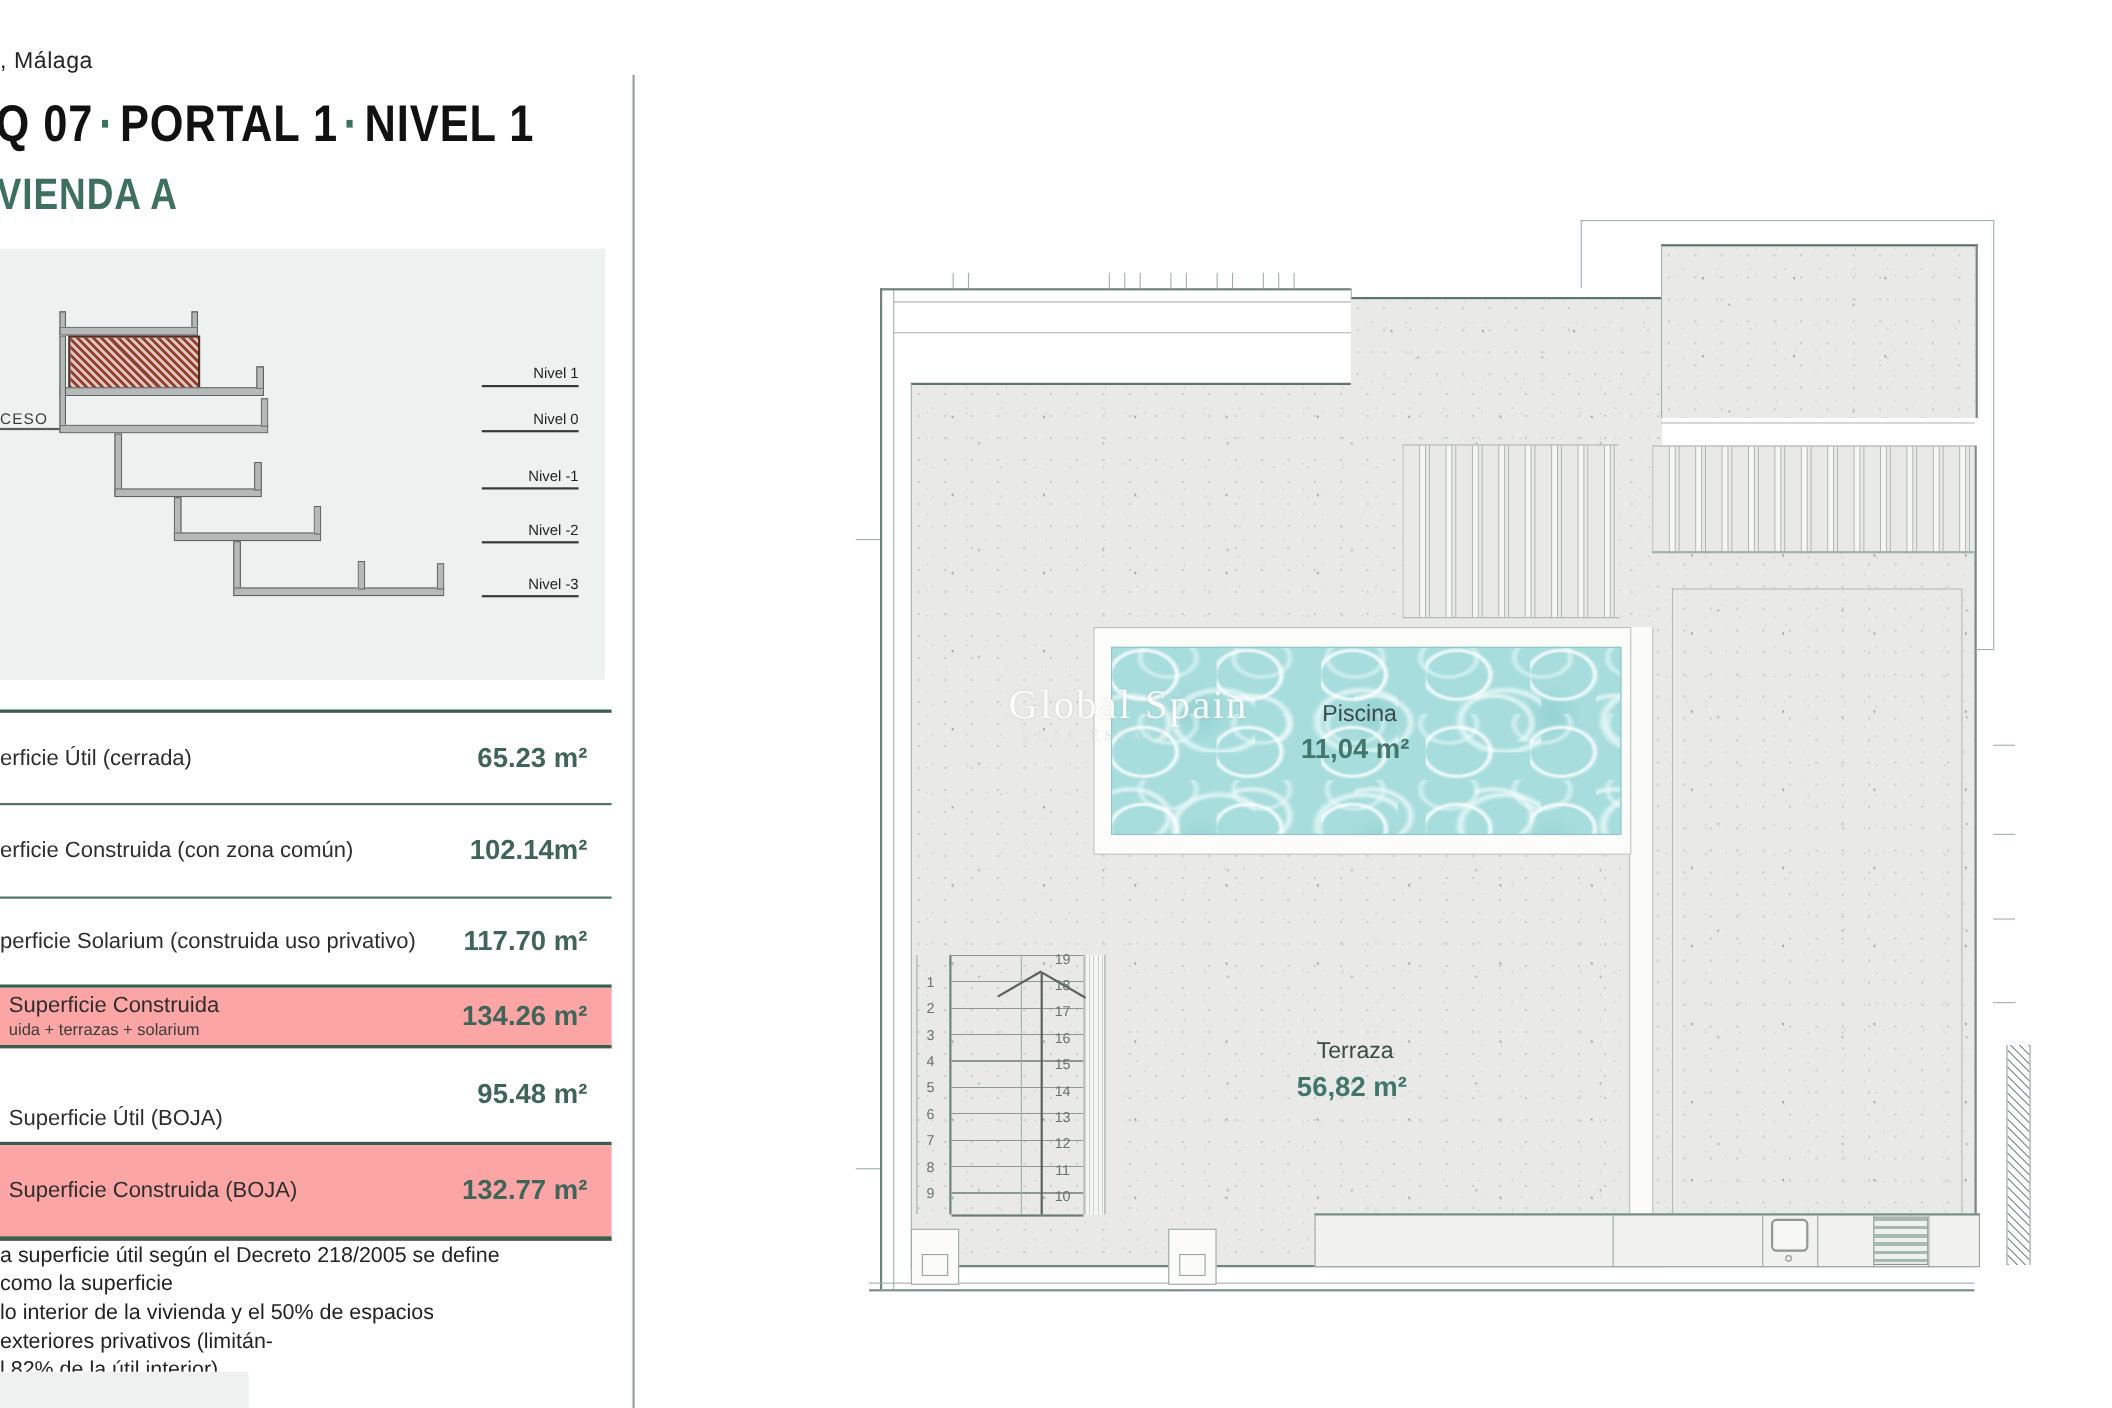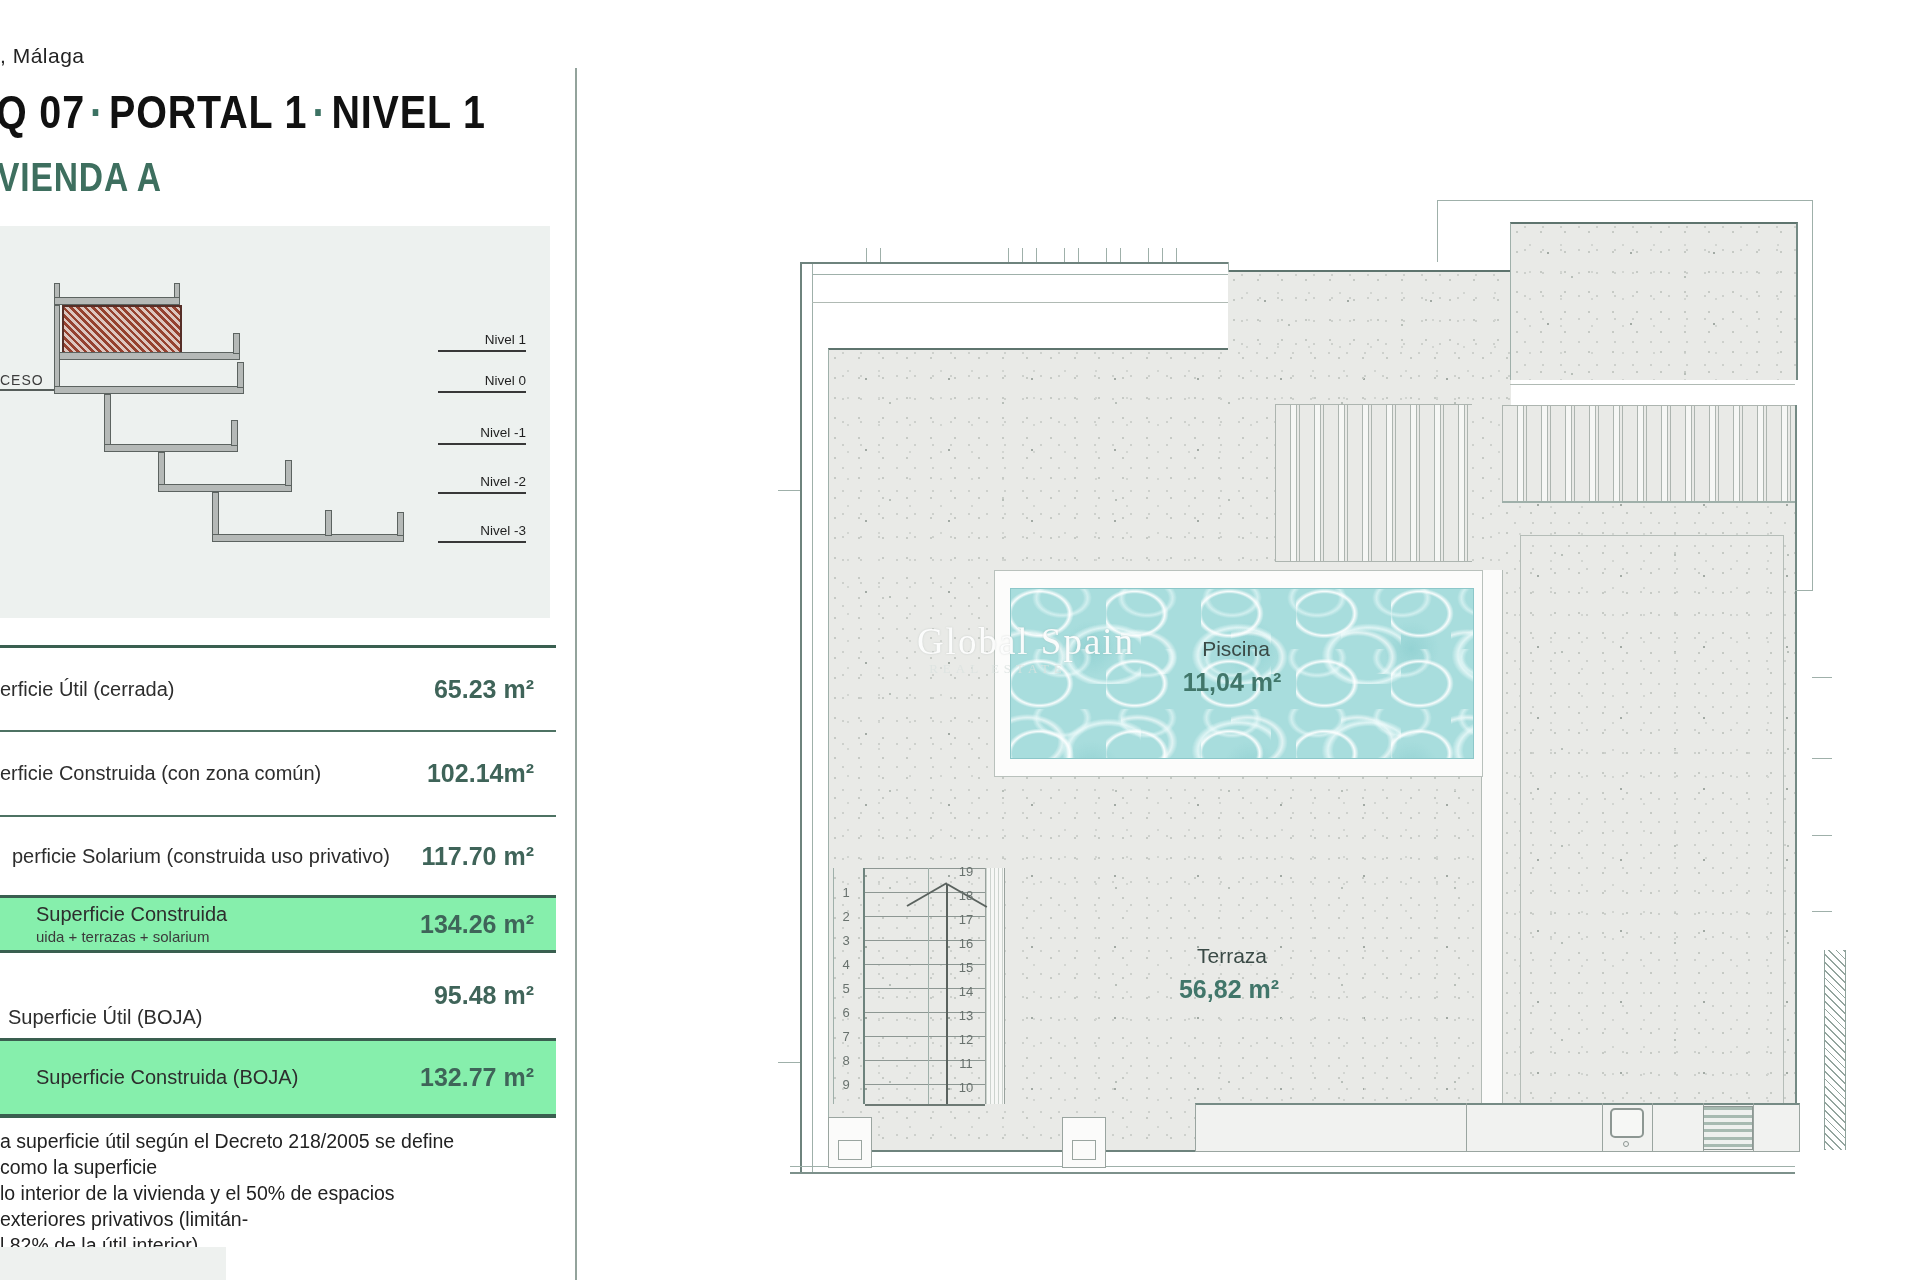--- a/index.html
+++ b/index.html
@@ -18,21 +18,21 @@
   #redHatch{left:62px;top:79px;width:116px;height:47px;border:2px solid #572e27;
     background:repeating-linear-gradient(45deg,#95412f 0 2.6px,#dcc6bf 2.6px 5.2px);}
   .lvl-line{position:absolute;height:2px;background:#383838;}
   .lvl-label{position:absolute;width:90px;text-align:right;font-size:13.5px;color:#1f1f1f;}
   #accessLabel{left:0;top:146px;font-size:14px;letter-spacing:1px;color:#3c3c3c;}
   #accessLeader{left:0;top:163px;width:54px;height:2px;background:#565d5a;}
   
   #surfaceTable{left:0;top:645px;width:556px;border-top:3px solid #3a5f50;}
   .t-row{box-sizing:border-box;display:flex;align-items:center;justify-content:space-between;
          padding-right:22px;border-bottom:2px solid #4e7263;}
-  .t-row.hl{background:#86efac;padding-left:28px;}
+  .t-row.hl{background:#fca5a5;}
   .t-label{font-size:20px;color:#2d2d2d;}
   .t-sub{font-size:15px;color:#3b3b3b;margin-top:2px;}
   .t-value{font-size:25px;font-weight:bold;color:#3f6459;white-space:nowrap;}
   
   #footnote{left:0;top:1128px;width:480px;font-size:19.5px;line-height:26px;color:#222;}
   #grayBox{left:0;top:1247px;width:226px;height:33px;background:#eef1ef;}
   #divider{left:575px;top:68px;width:2px;height:1212px;background:#93a39c;}
   
   .spk{background-color:#e9eae7;background-image:
     radial-gradient(circle 1px at 6px 8px,#c6cac5 99%,transparent),
@@ -117,39 +117,39 @@
         </div>
         <div class="t-value">65.23 m²</div>
       </div>
       <div class="t-row" style="height: 85px; border-bottom: 2px solid rgb(78, 114, 99);">
         <div style="padding-left: 0px;">
           <div class="t-label">erficie Construida (con zona común)</div>
         </div>
         <div class="t-value">102.14m²</div>
       </div>
       <div class="t-row" style="height: 81px; border-bottom: 3px solid rgb(58, 95, 80);">
-        <div style="padding-left: 12px;">
+        <div style="padding-left: 0px;">
           <div class="t-label">perficie Solarium (construida uso privativo)</div>
         </div>
         <div class="t-value">117.70 m²</div>
       </div>
       <div class="t-row hl" style="height: 55px; border-bottom: 3px solid rgb(58, 95, 80);">
         <div style="padding-left: 8px;">
           <div class="t-label">Superficie Construida</div>
           <div class="t-sub">uida + terrazas + solarium</div>
         </div>
         <div class="t-value">134.26 m²</div>
       </div>
       <div class="t-row" style="height: 88px; border-bottom: 3px solid rgb(58, 95, 80);">
         <div style="padding-left: 8px; margin-top: 44px;">
           <div class="t-label">Superficie Útil (BOJA)</div>
         </div>
         <div class="t-value">95.48 m²</div>
       </div>
-      <div class="t-row hl" style="height: 77px; border-bottom: 4px solid rgb(58, 95, 80);">
+      <div class="t-row hl" style="height: 87px; border-bottom: 4px solid rgb(58, 95, 80);">
         <div style="padding-left: 8px;">
           <div class="t-label">Superficie Construida (BOJA)</div>
         </div>
         <div class="t-value">132.77 m²</div>
       </div>
     </div>
 
   <div class="abs" id="footnote">
     <div>a superficie útil según el Decreto 218/2005 se define como la superficie</div>
     <div>lo interior de la vivienda y el 50% de espacios exteriores privativos (limitán-</div>

